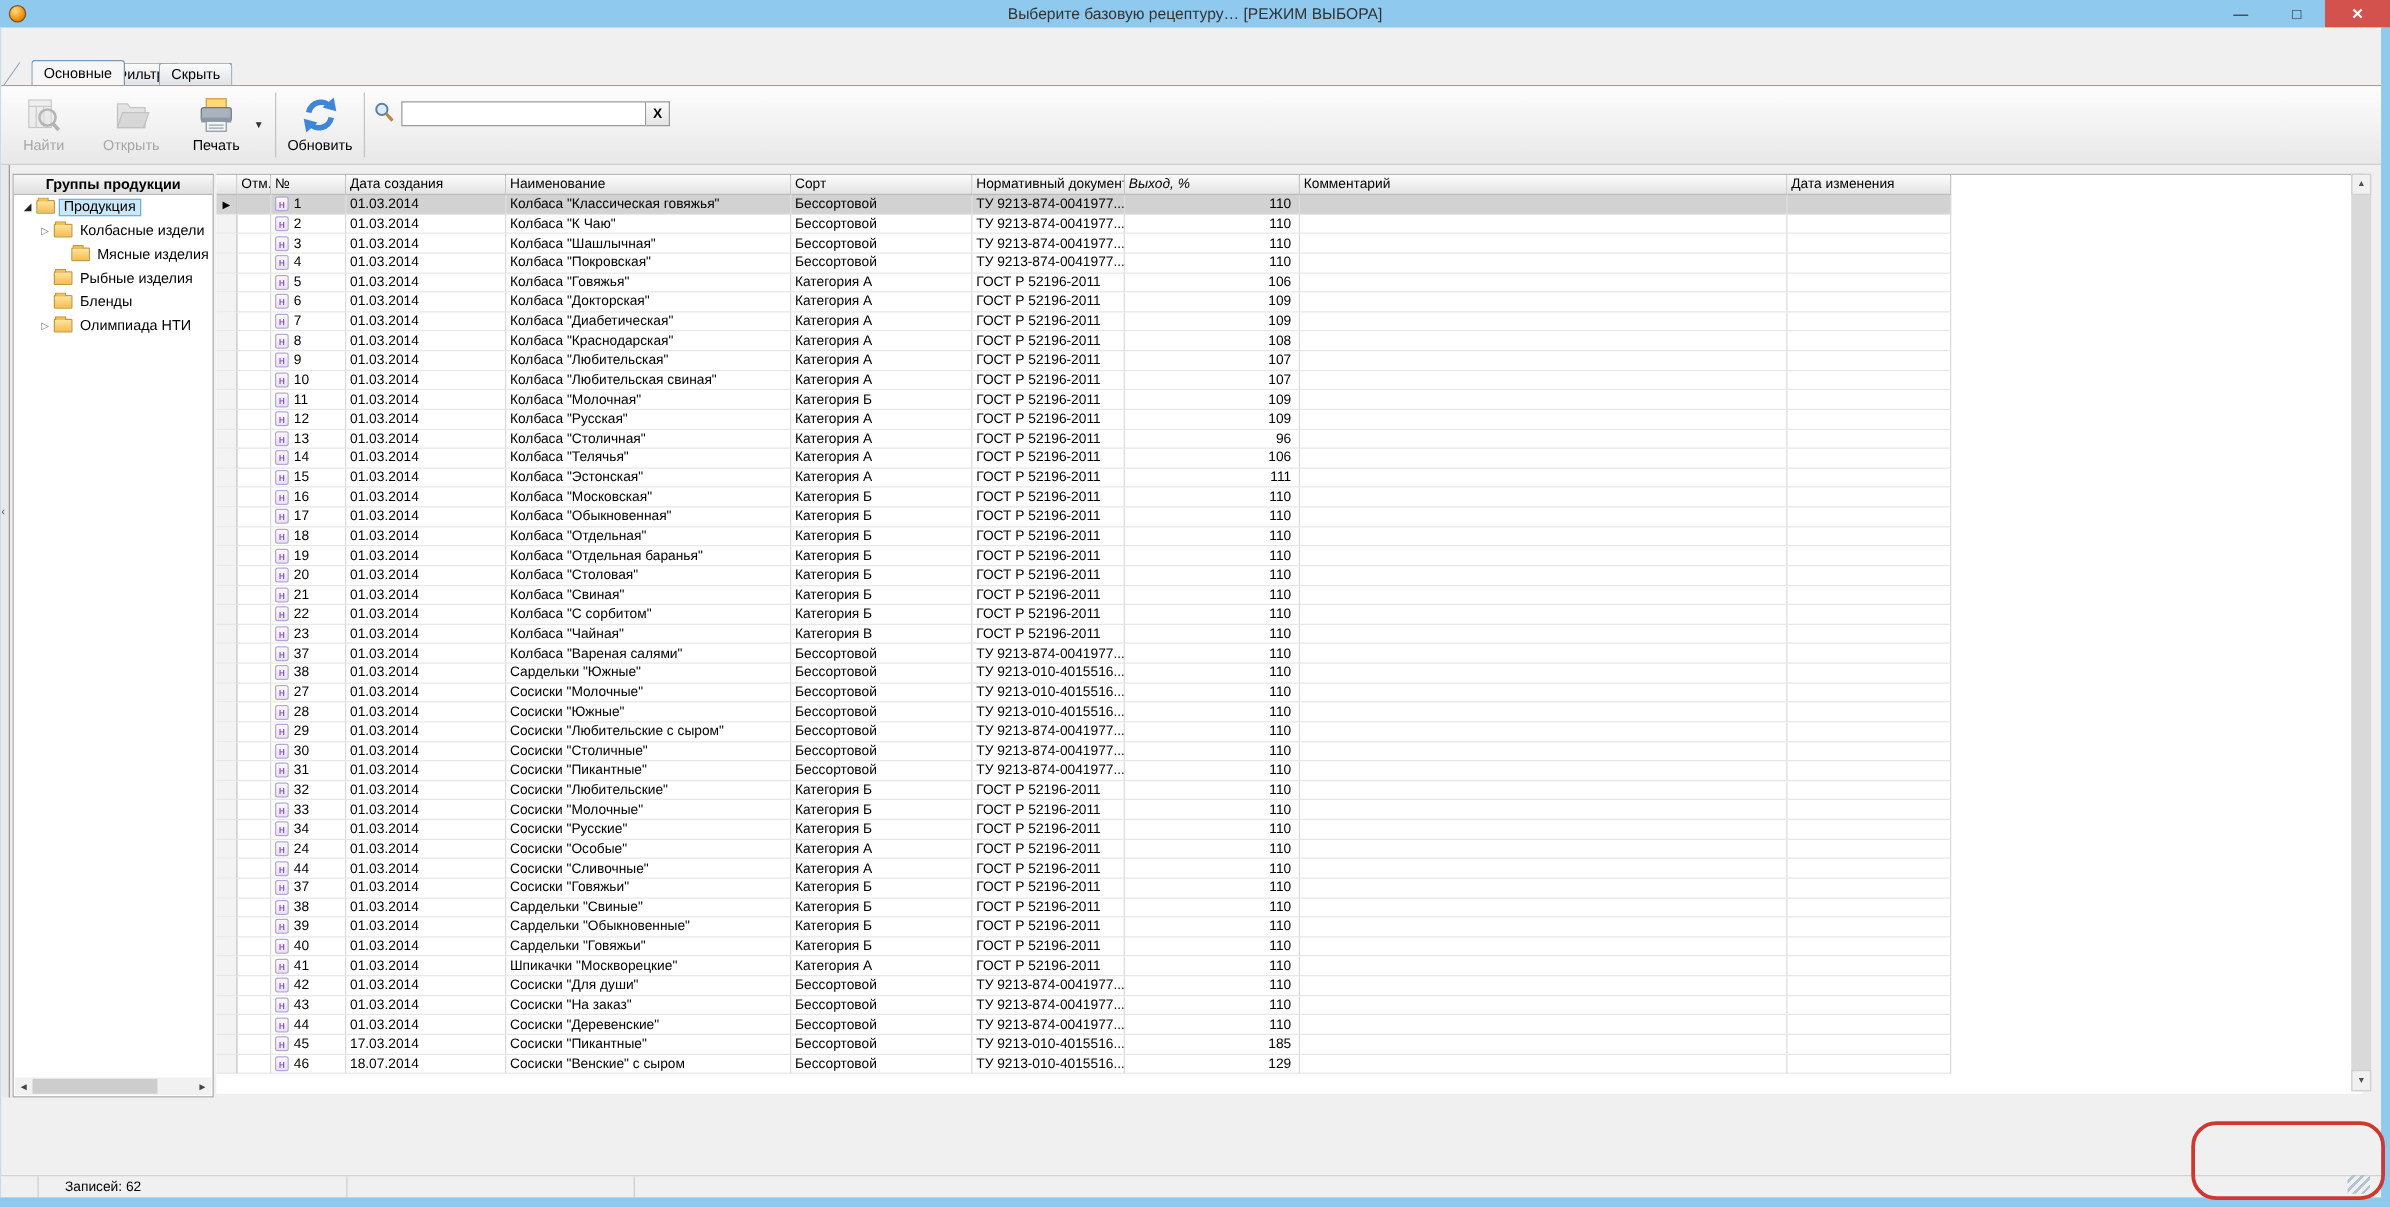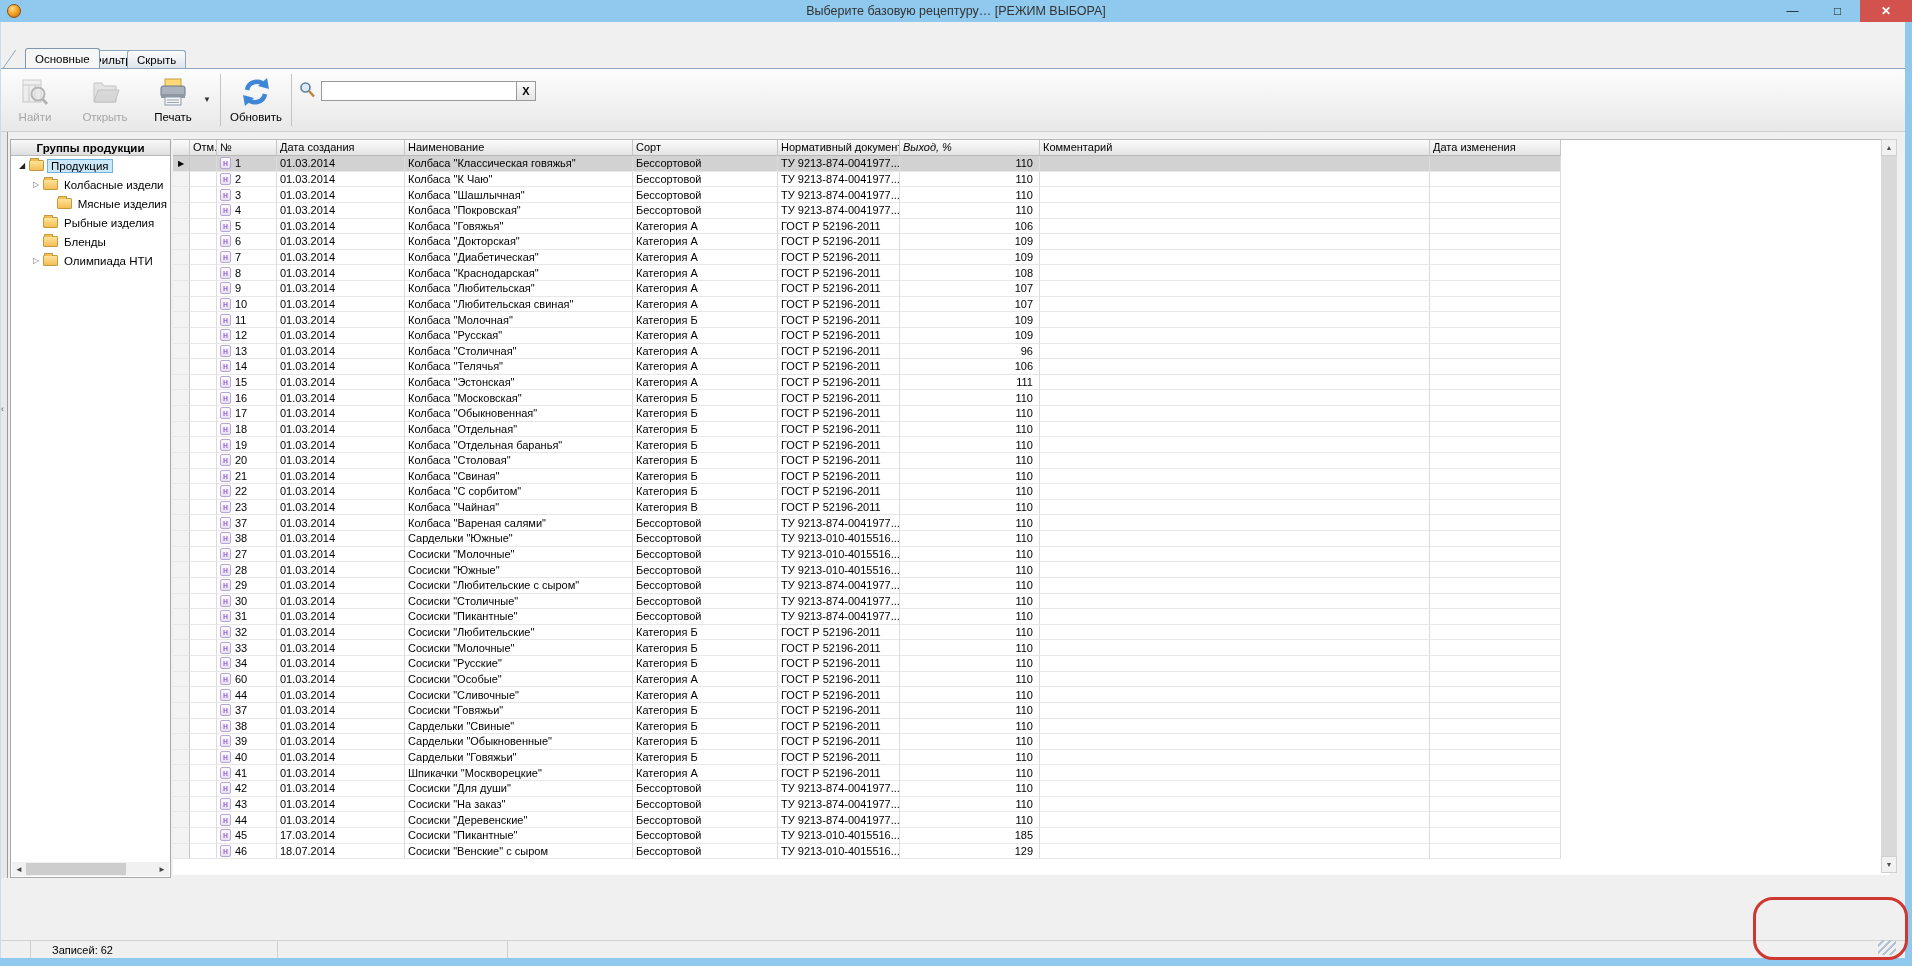--- a/index.html
+++ b/index.html
@@ -750,21 +750,21 @@
             <div class="gc" style="width: 122px;">ГОСТ Р 52196-2011</div>
             <div class="gc right" style="width: 140px;">110</div>
             <div class="gc" style="width: 390px;"></div>
             <div class="gc" style="width: 131px;"></div>
           </div>
           <div class="grow">
             <div class="gc selcell" style="width: 17px;"></div>
             <div class="gc" style="width: 27px;"></div>
             <div class="gc num" style="width: 60px;">
               <span class="nchip">н</span>
-              <span>60</span>
+              <span>24</span>
             </div>
             <div class="gc" style="width: 128px;">01.03.2014</div>
             <div class="gc" style="width: 228px;">Сосиски "Особые"</div>
             <div class="gc" style="width: 145px;">Категория А</div>
             <div class="gc" style="width: 122px;">ГОСТ Р 52196-2011</div>
             <div class="gc right" style="width: 140px;">110</div>
             <div class="gc" style="width: 390px;"></div>
             <div class="gc" style="width: 131px;"></div>
           </div>
           <div class="grow">

